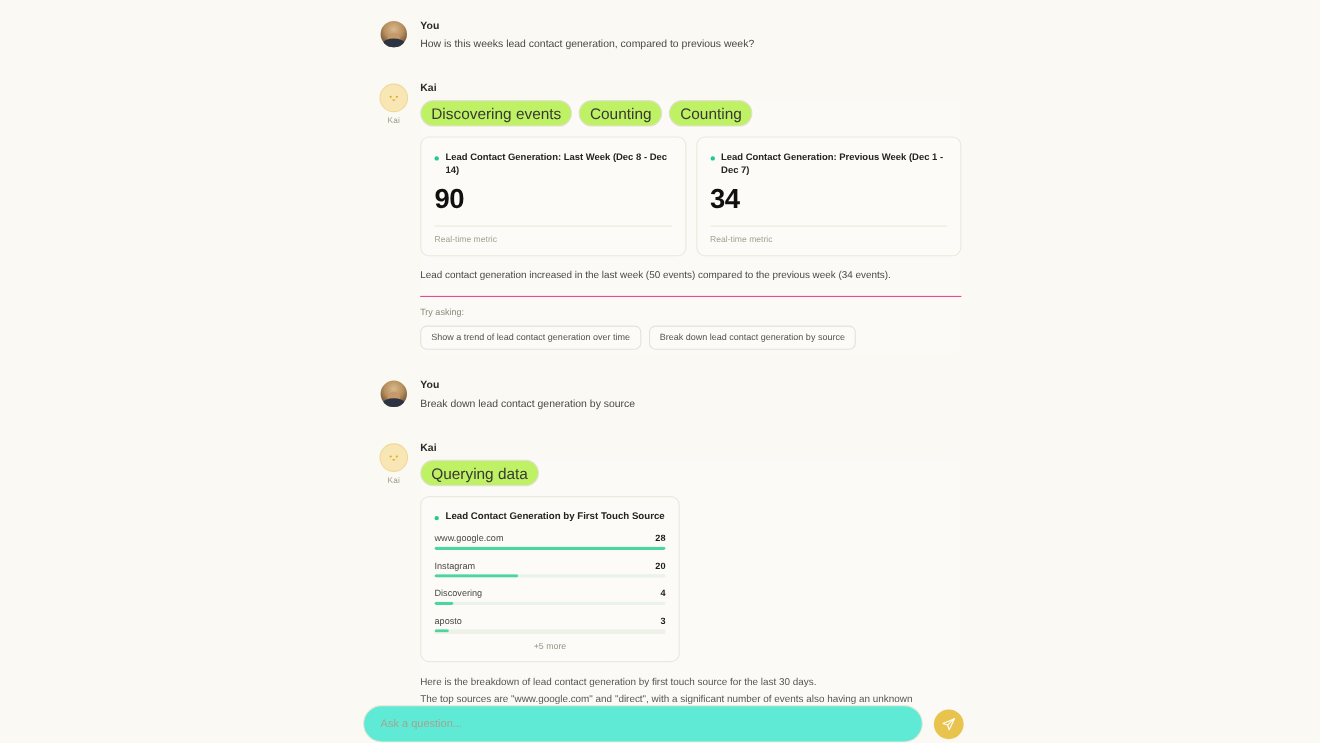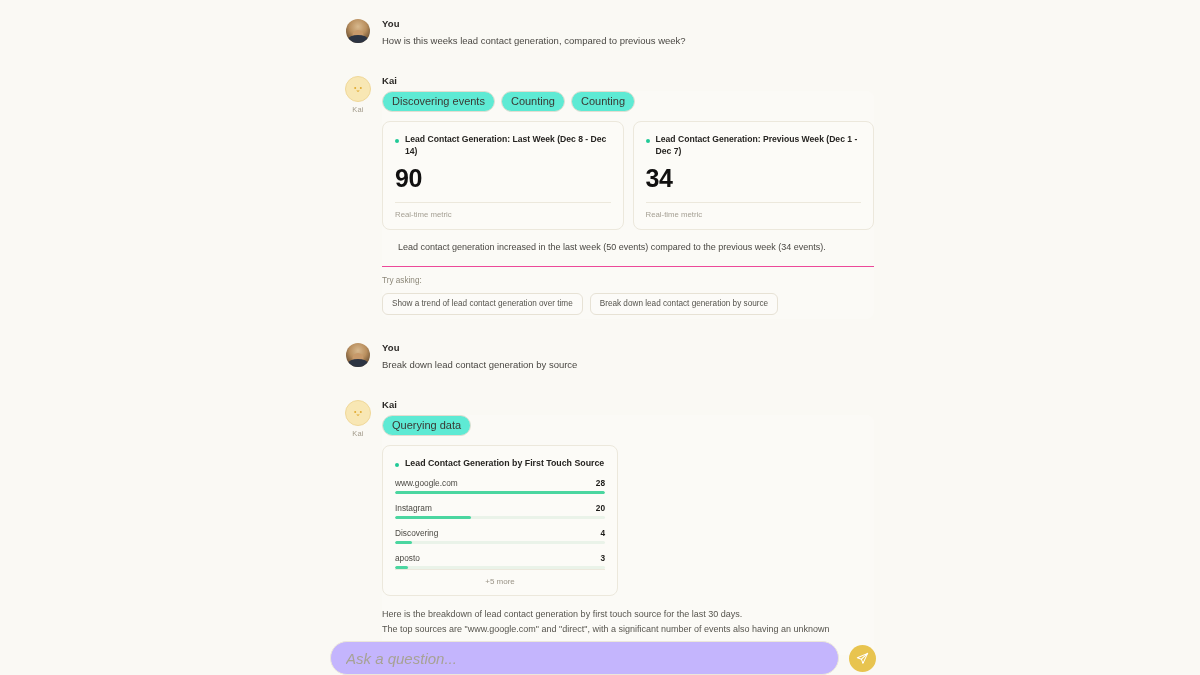--- a/index.html
+++ b/index.html
@@ -109,23 +109,23 @@
 
   
   .kai-panel {
     background: #fbfaf6;
     border-radius: 8px;
     padding: 0 0 4px 0;
   }
 
   .chips { display: flex; gap: 6px; margin-bottom: 9px; flex-wrap: wrap; }
   .chip {
-    font-size: 11px;
+    font-size: 14px;
     color: #3a3833;
-    background: #5eead4;
+    background: #bef264;
     border: 1px solid #e3ded1;
     border-radius: 999px;
     padding: 4px 9px 4px 9px;
     line-height: 1;
     white-space: nowrap;
   }
 
   
   .metric-row { display: flex; gap: 9px; margin-bottom: 11px; }
   .metric-card {
@@ -163,21 +163,20 @@
     padding-top: 7px;
     font-size: 7.8px;
     color: #a5a094;
   }
 
   .summary {
     font-size: 9px;
     color: #4a4843;
     line-height: 1.5;
     margin-bottom: 11px;
-    margin-left: 16px;
   }
 
   
   .try-sep { border-top: 1px solid #ec4899; padding-top: 9px; }
   .try-label { font-size: 8.2px; color: #8d8879; margin-bottom: 8px; }
   .suggestions { display: flex; gap: 7px; flex-wrap: wrap; }
   .suggestion {
     font-size: 8.2px;
     color: #55534c;
     background: #fcfbf8;
@@ -240,29 +239,28 @@
     left: 330px;
     bottom: 0;
     width: 546px;
     display: flex;
     align-items: center;
     gap: 10px;
   }
   .composer-input {
     flex: 1 1 auto;
     height: 34px;
-    background: #c4b5fd;
+    background: #5eead4;
     border: 1px solid #ece7da;
     border-radius: 17px;
     padding: 0 15px;
     font-family: "Liberation Sans", sans-serif;
-    font-size: 15px;
+    font-size: 10px;
     color: #3b3933;
     outline: none;
-    font-style: italic;
   }
   .composer-input::placeholder { color: #a7a295; }
   .send-btn {
     width: 27px; height: 27px;
     flex: 0 0 27px;
     border-radius: 50%;
     background: #e8c44f;
     border: none;
     display: flex;
     align-items: center;

